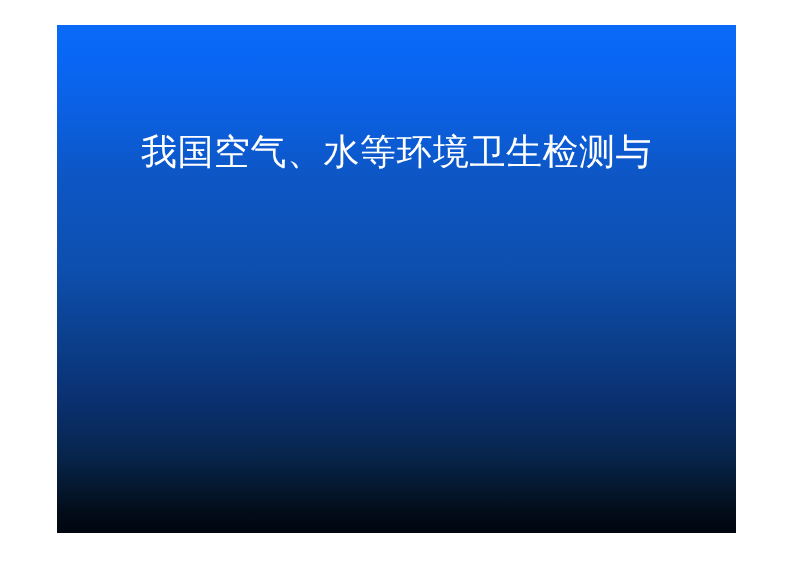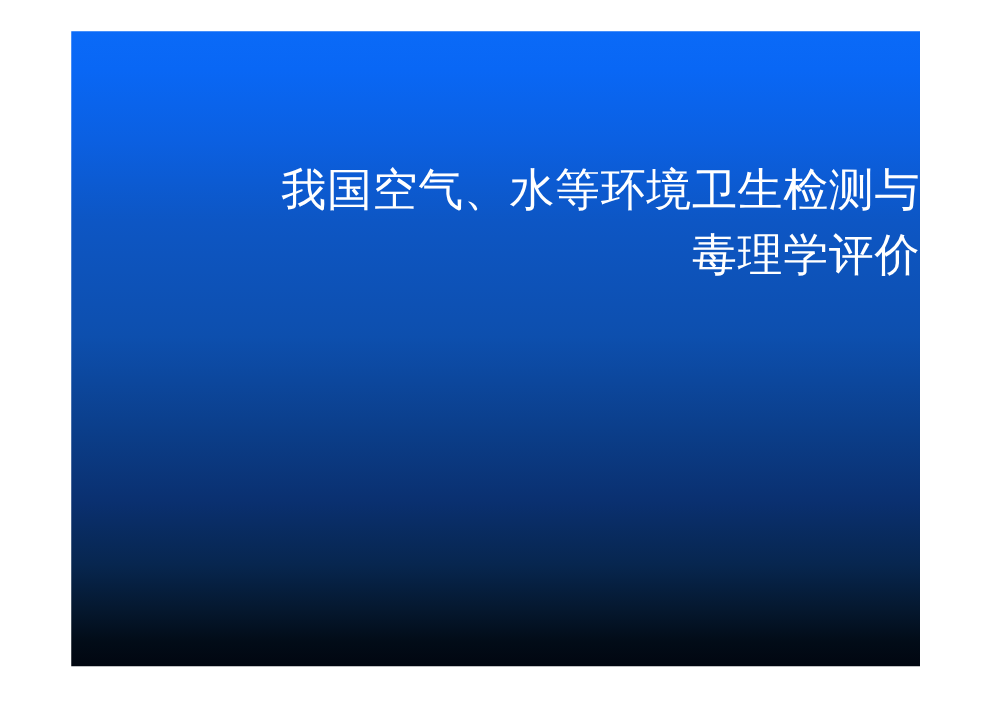--- a/index.html
+++ b/index.html
@@ -49,21 +49,21 @@
     overflow: hidden;
   }
 
   
   #title-block {
     position: absolute;
     left: 0;
     top: 0;
     width: 679px;
     padding-top: 101px;
-    text-align: right;
+    text-align: center;
     box-sizing: border-box;
   }
 
   .title-line {
     display: block;
     color: #ffffff;
     font-family: "Liberation Serif", "DejaVu Serif", serif;
     font-size: 36px;
     line-height: 52px;
     letter-spacing: 0.5px;
@@ -74,20 +74,19 @@
 </style>
 </head>
 <body>
 
 <div id="page">
 
   <div id="slide">
 
     <div id="title-block">
       <span class="title-line">我国空气、水等环境卫生检测与</span>
-      <span class="title-line">毒理学评价</span>
     </div>
 
     <div id="slide-body"></div>
 
   </div>
 
 </div>
 
 </body></html>

